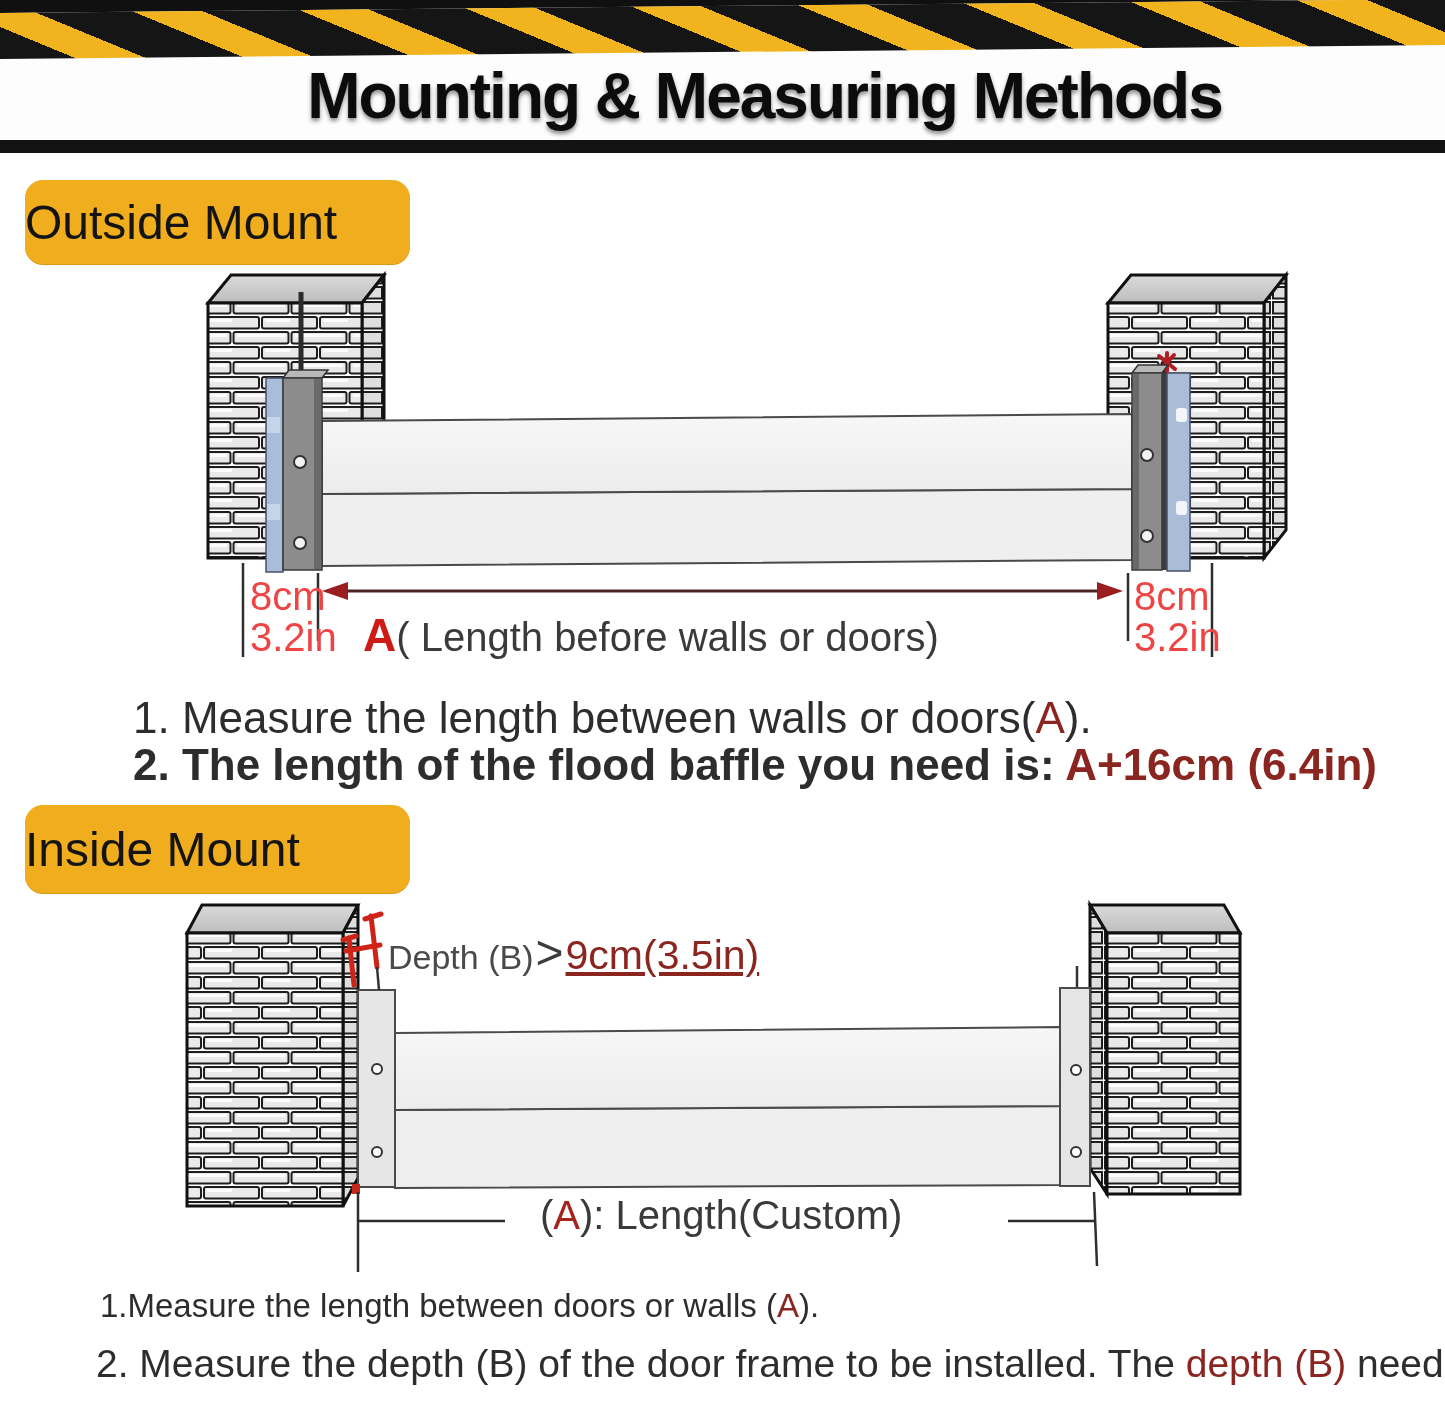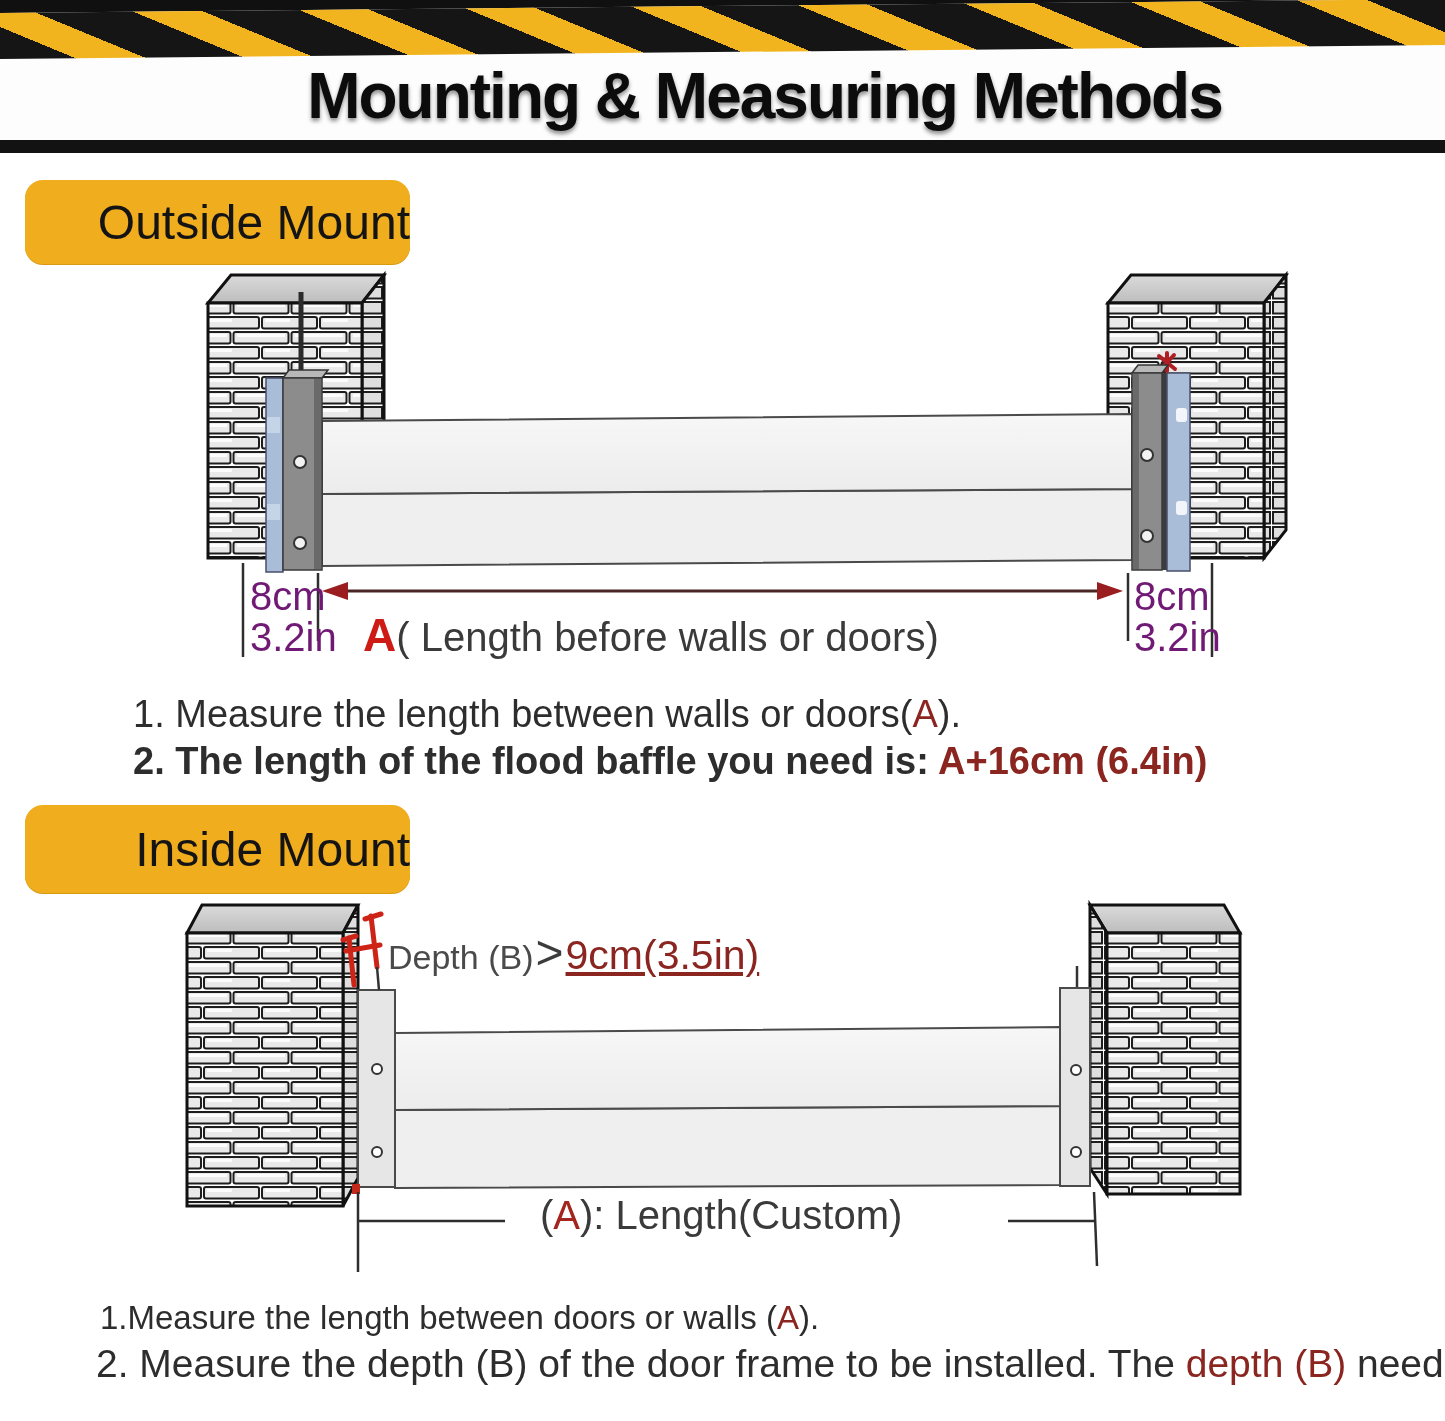--- a/index.html
+++ b/index.html
@@ -14,38 +14,38 @@
   .ribbon-topbar{height:16px;background:#101010;}
   .ribbon-stripes{height:46px;
           background:repeating-linear-gradient(23deg,#151515 0 38px,#F2B41E 38px 65px);}
   .header-title{position:absolute;left:0;top:50px;width:1445px;height:92px;line-height:92px;
           text-align:center;font-size:64px;font-weight:700;letter-spacing:-2px;color:#0c0c0c;
           text-shadow:0 3px 4px rgba(0,0,0,0.45);padding-left:42px;}
   .header-bottombar{position:absolute;left:0;top:140px;width:1445px;height:13px;background:#121212;}
 
   
   .badge{position:absolute;left:25px;width:385px;background:#F0AD1E;border-radius:18px;
-         box-shadow:0 1px 0 #d89a12;display:flex;align-items:center;justify-content:flex-end;
+         box-shadow:0 1px 0 #d89a12;display:flex;align-items:center;justify-content:flex-start;
          font-size:48px;color:#141414;}
   .badge.outside{top:180px;height:84px;}
   .badge.inside{top:805px;height:88px;}
 
   
-  .measure-col{line-height:1.02;font-size:40px;color:#701a75;}
+  .measure-col{line-height:1.02;font-size:40px;color:#ef4444;}
   .measure-col div{white-space:nowrap;}
   .span-label{font-size:40px;color:#3a3a3a;white-space:nowrap;}
   .span-label .big-a{font-size:46px;font-weight:700;color:#CE1B15;}
   .depth-label{white-space:nowrap;font-size:34px;color:#4a4a4a;display:flex;align-items:baseline;}
   .depth-label .gt{font-size:48px;color:#3c3c3c;margin:0 2px;}
   .depth-label .maroon-big{font-size:41px;color:#8B2520;text-decoration:underline;}
   .len-label{font-size:40px;color:#3a3a3a;white-space:nowrap;}
   .len-label .red-a{color:#A3251D;}
   .step{white-space:nowrap;color:#2d2d2d;}
   .step .maroon{color:#8B2520;}
-  .step-lg{font-size:38px;}
+  .step-lg{font-size:44px;}
   .step-sm{font-size:39px;}
 </style>
 </head>
 <body>
 
 <div class="canvas">
 
   <div class="header">
     <div class="ribbon">
       <div class="ribbon-topbar"></div>
@@ -248,20 +248,20 @@
 
   <div class="abs depth-label" style="left:388px;top:925px;">
     <span>Depth (B) </span>
     <span class="gt">&gt;</span>
     <span class="maroon-big">9cm(3.5in)</span>
   </div>
   <div class="abs len-label" style="left:540px;top:1193px;">
     <span>(</span><span class="red-a">A</span><span>): Length(Custom)</span>
   </div>
 
-  <div class="abs step step-sm" style="left:100px;top:1287px;font-size:33px;margin-top:12px;">
+  <div class="abs step step-sm" style="left:100px;top:1287px;font-size:33px;">
     <span>1.Measure the length between doors or walls (</span><span class="maroon">A</span><span>).</span>
   </div>
   <div class="abs step step-sm" style="left:96px;top:1342px;">
     <span>2. Measure the depth (B) of the door frame to be installed. The </span><span class="maroon">depth (B)</span><span> needs</span>
   </div>
 
 </div>
 
 </body></html>

